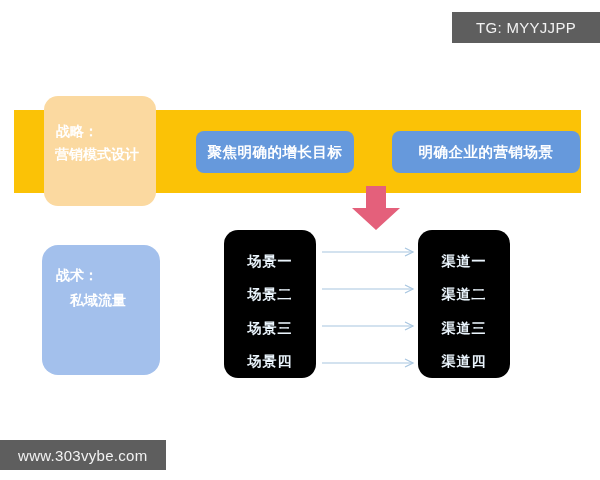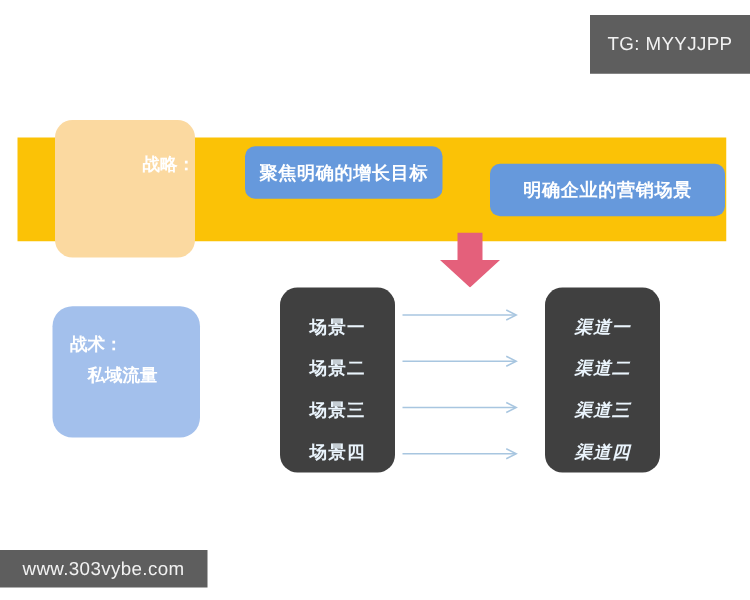--- a/index.html
+++ b/index.html
@@ -20,21 +20,21 @@
     position: absolute;
     background: #5e5e5e;
     color: #f2f2f2;
     font-size: 15px;
     letter-spacing: .3px;
     display: flex;
     align-items: center;
     justify-content: center;
     white-space: nowrap;
   }
-  #wm-top    { right: 0;  top: 12px;  height: 47px; padding: 0 14px; }
+  #wm-top    { right: 0;  top: 12px;  height: 31px; padding: 0 24px; }
   #wm-bottom { left: 0;   top: 440px; height: 30px; padding: 0 18px; }
 
   
   #strategy-band {
     position: absolute;
     left: 14px;
     top: 110px;
     width: 567px;
     height: 83px;
     background: #FBC206;
@@ -48,85 +48,84 @@
     width: 112px;
     height: 110px;
     background: #FBD9A0;
     border-radius: 14px;
     box-sizing: border-box;
     padding: 24px 0 0 12px;
     color: #ffffff;
     font-size: 14px;
     line-height: 23px;
     font-weight: 700;
-    text-align: right;
   }
   #strategy-card .l2 { margin-left: -1px; }
 
   
   .pill {
     position: absolute;
     height: 42px;
     border-radius: 8px;
     background: #6699DC;
     color: #ffffff;
     font-size: 14.5px;
     font-weight: 700;
     display: flex;
     align-items: center;
     justify-content: center;
     letter-spacing: .5px;
   }
-  #pill-goal    { left: 196px; top: 117px; width: 158px; }
+  #pill-goal    { left: 196px; top: 131px; width: 158px; }
   #pill-scene   { left: 392px; top: 131px; width: 188px; }
 
   
   #down-arrow {
     position: absolute;
     left: 346px;
     top: 186px;
     width: 60px;
     height: 44px;
   }
 
   
   #tactics-card {
     position: absolute;
     left: 42px;
     top: 245px;
     width: 118px;
-    height: 105px;
+    height: 130px;
     background: #A3C0EC;
     border-radius: 16px;
     box-sizing: border-box;
     padding: 18px 0 0 14px;
     color: #ffffff;
     font-size: 14px;
     line-height: 25px;
     font-weight: 700;
   }
   #tactics-card .ind { padding-left: 14px; }
 
   
   .col {
     position: absolute;
     top: 230px;
     width: 92px;
     height: 148px;
-    background: #404040;
+    background: #000000;
     border-radius: 14px;
     box-sizing: border-box;
     padding-top: 14px;
     display: flex;
     flex-direction: column;
     justify-content: space-around;
     align-items: center;
   }
   #col-scenes   { left: 224px; }
-  #col-channels { left: 436px; font-style: italic; }
+  #col-channels { left: 418px; }
   .col .item {
     color: #EAF4FC;
     font-size: 14px;
     font-weight: 700;
     letter-spacing: 1px;
     line-height: 18px;
   }
 
   
   #connectors {
@@ -139,20 +138,21 @@
 </style>
 </head>
 <body>
 
 <div class="wm" id="wm-top">TG: MYYJJPP</div>
 
 <div id="strategy-band"></div>
 
 <div id="strategy-card">
   <div class="l1">战略：</div>
+  <div class="l2">营销模式设计</div>
 </div>
 
 <div class="pill" id="pill-goal">聚焦明确的增长目标</div>
 
 <div class="pill" id="pill-scene">明确企业的营销场景</div>
 
 <svg id="down-arrow" viewBox="0 0 60 44">
   <polygon points="20,0 40,0 40,22 54,22 30,44 6,22 20,22" fill="#E4607B"></polygon>
 </svg>
 

